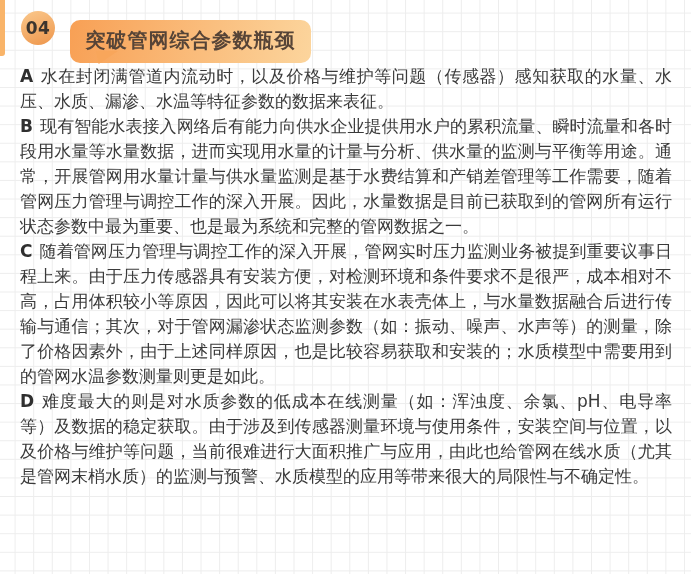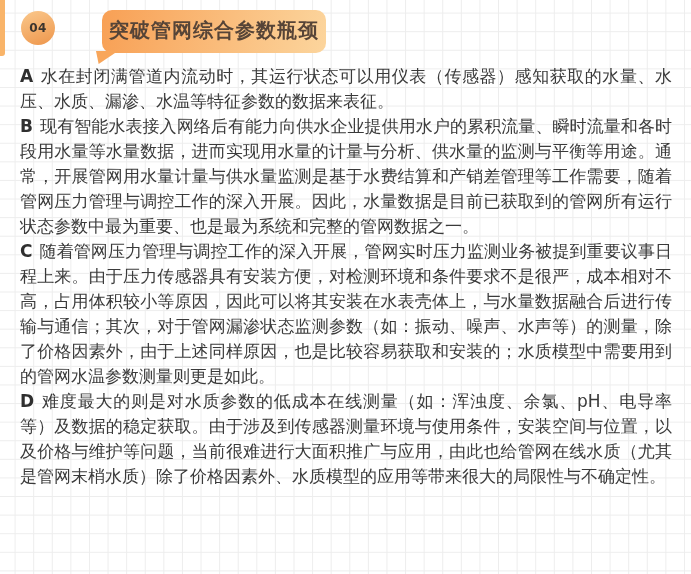--- a/index.html
+++ b/index.html
@@ -23,30 +23,30 @@
     background: #f9b469;
     border-radius: 0 0 3px 0;
   }
   .num-circle {
     position: absolute;
     left: 21px; top: 11px;
     width: 34px; height: 34px;
     border-radius: 50%;
     background: linear-gradient(160deg, #f9c386 10%, #ef9b52 90%);
     display: flex; align-items: center; justify-content: center;
-    font-size: 12px; font-weight: bold; color: #3c352e;
+    font-size: 17px; font-weight: bold; color: #3c352e;
     letter-spacing: 0.5px;
   }
   .title-bubble {
     position: absolute;
-    left: 70px; top: 10px;
-    width: 224px; height: 43px;
+    left: 70px; top: 20px;
+    width: 241px; height: 43px;
     border-radius: 10px;
     background: linear-gradient(100deg, #f8a055 0%, #fbcd92 85%, #fcd59d 100%);
-    display: flex; align-items: center; justify-content: center; margin-left: 32px;
+    display: flex; align-items: center; justify-content: center;
   }
   .title-bubble .title-text {
     font-size: 20px; font-weight: bold;
     color: #564437;
     letter-spacing: 1px;
     transform: translateY(-1px);
   }
   .bubble-tail {
     position: absolute;
     left: 96px; top: 51px;
@@ -81,19 +81,19 @@
   <div class="num-circle">
     <span>04</span>
   </div>
 
   <div class="title-bubble">
     <span class="title-text">突破管网综合参数瓶颈</span>
   </div>
   <div class="bubble-tail"></div>
 
   <div class="content">
-    <p><span class="para-label">A</span><span>水在封闭满管道内流动时，其运行状态可以用仪表（传感器）感知获取的水量、水压、水质、漏渗、水温等特征参数的数据来表征。</span></p>
+    <p><span class="para-label">A</span><span>水在封闭满管道内流动时，以及价格与维护等问题（传感器）感知获取的水量、水压、水质、漏渗、水温等特征参数的数据来表征。</span></p>
     <p><span class="para-label">B</span><span>现有智能水表接入网络后有能力向供水企业提供用水户的累积流量、瞬时流量和各时段用水量等水量数据，进而实现用水量的计量与分析、供水量的监测与平衡等用途。通常，开展管网用水量计量与供水量监测是基于水费结算和产销差管理等工作需要，随着管网压力管理与调控工作的深入开展。因此，水量数据是目前已获取到的管网所有运行状态参数中最为重要、也是最为系统和完整的管网数据之一。</span></p>
     <p><span class="para-label">C</span><span>随着管网压力管理与调控工作的深入开展，管网实时压力监测业务被提到重要议事日程上来。由于压力传感器具有安装方便，对检测环境和条件要求不是很严，成本相对不高，占用体积较小等原因，因此可以将其安装在水表壳体上，与水量数据融合后进行传输与通信；其次，对于管网漏渗状态监测参数（如：振动、噪声、水声等）的测量，除了价格因素外，由于上述同样原因，也是比较容易获取和安装的；水质模型中需要用到的管网水温参数测量则更是如此。</span></p>
-    <p><span class="para-label">D</span><span>难度最大的则是对水质参数的低成本在线测量（如：浑浊度、余氯、pH、电导率等）及数据的稳定获取。由于涉及到传感器测量环境与使用条件，安装空间与位置，以及价格与维护等问题，当前很难进行大面积推广与应用，由此也给管网在线水质（尤其是管网末梢水质）除了价格因素外、水质模型的应用等带来很大的局限性与不确定性。</span></p>
+    <p><span class="para-label">D</span><span>难度最大的则是对水质参数的低成本在线测量（如：浑浊度、余氯、pH、电导率等）及数据的稳定获取。由于涉及到传感器测量环境与使用条件，安装空间与位置，以及价格与维护等问题，当前很难进行大面积推广与应用，由此也给管网在线水质（尤其是管网末梢水质）的监测与预警、水质模型的应用等带来很大的局限性与不确定性。</span></p>
   </div>
 
 </div>
 
 </body></html>

